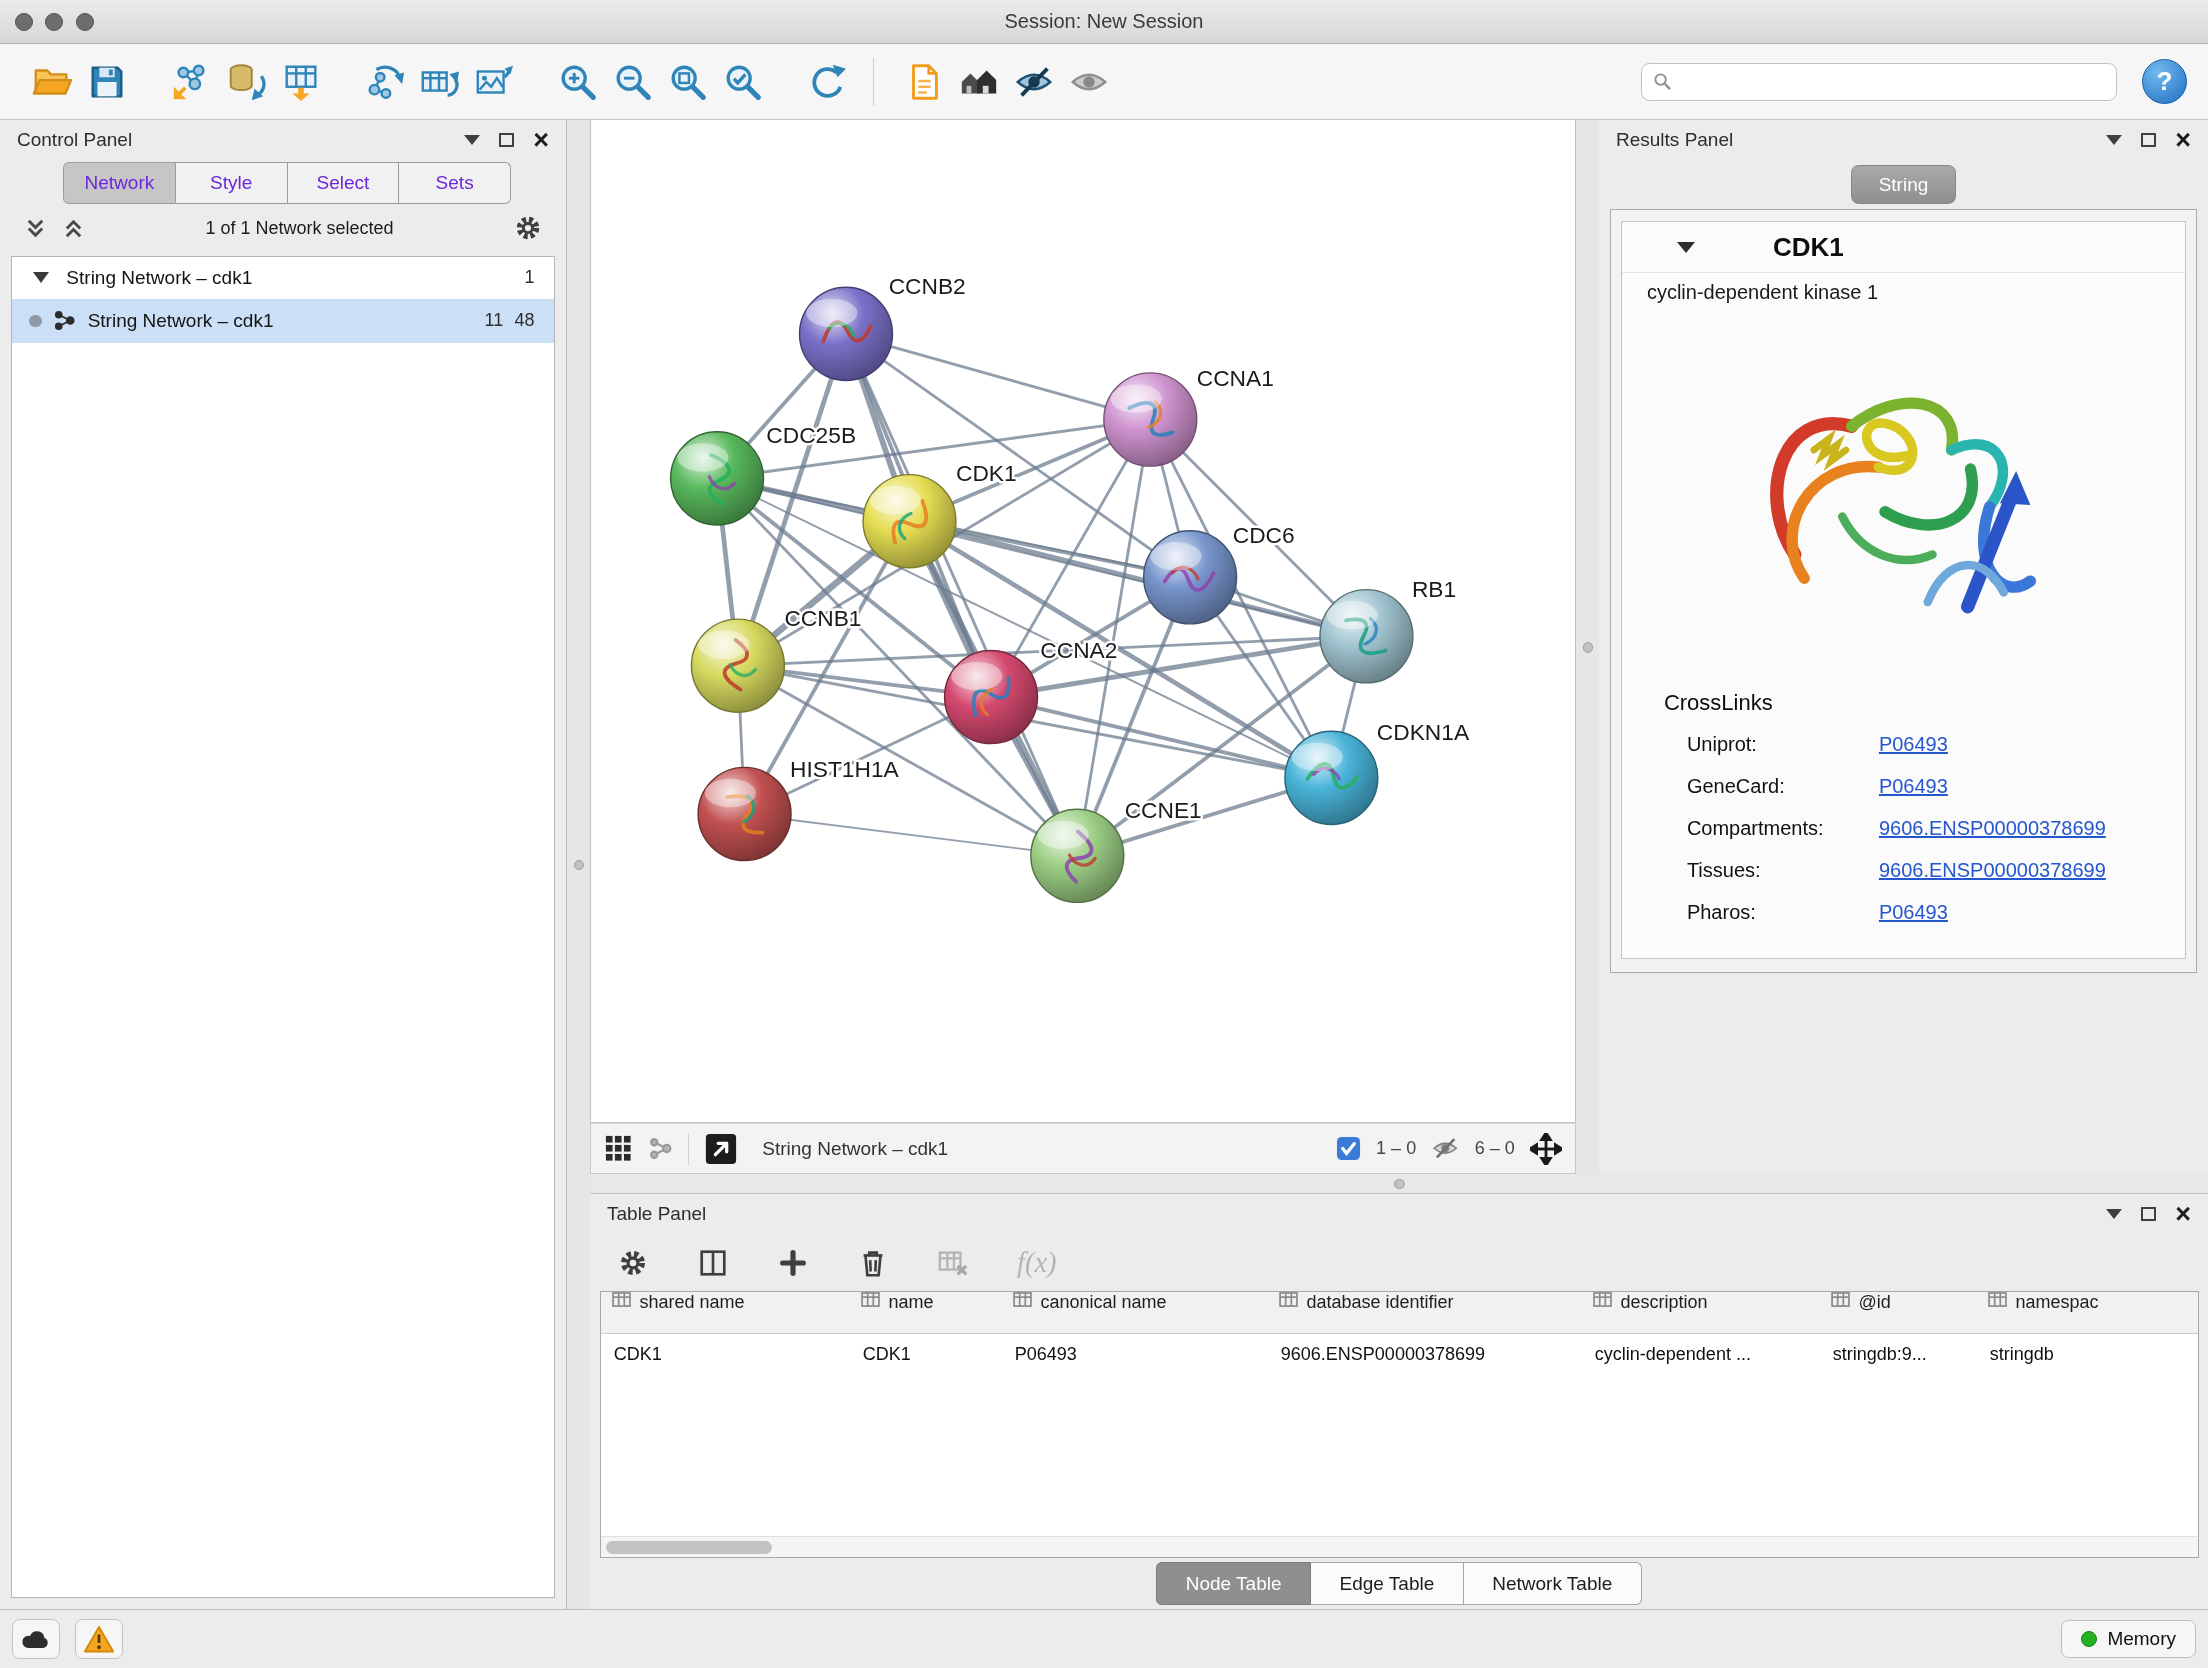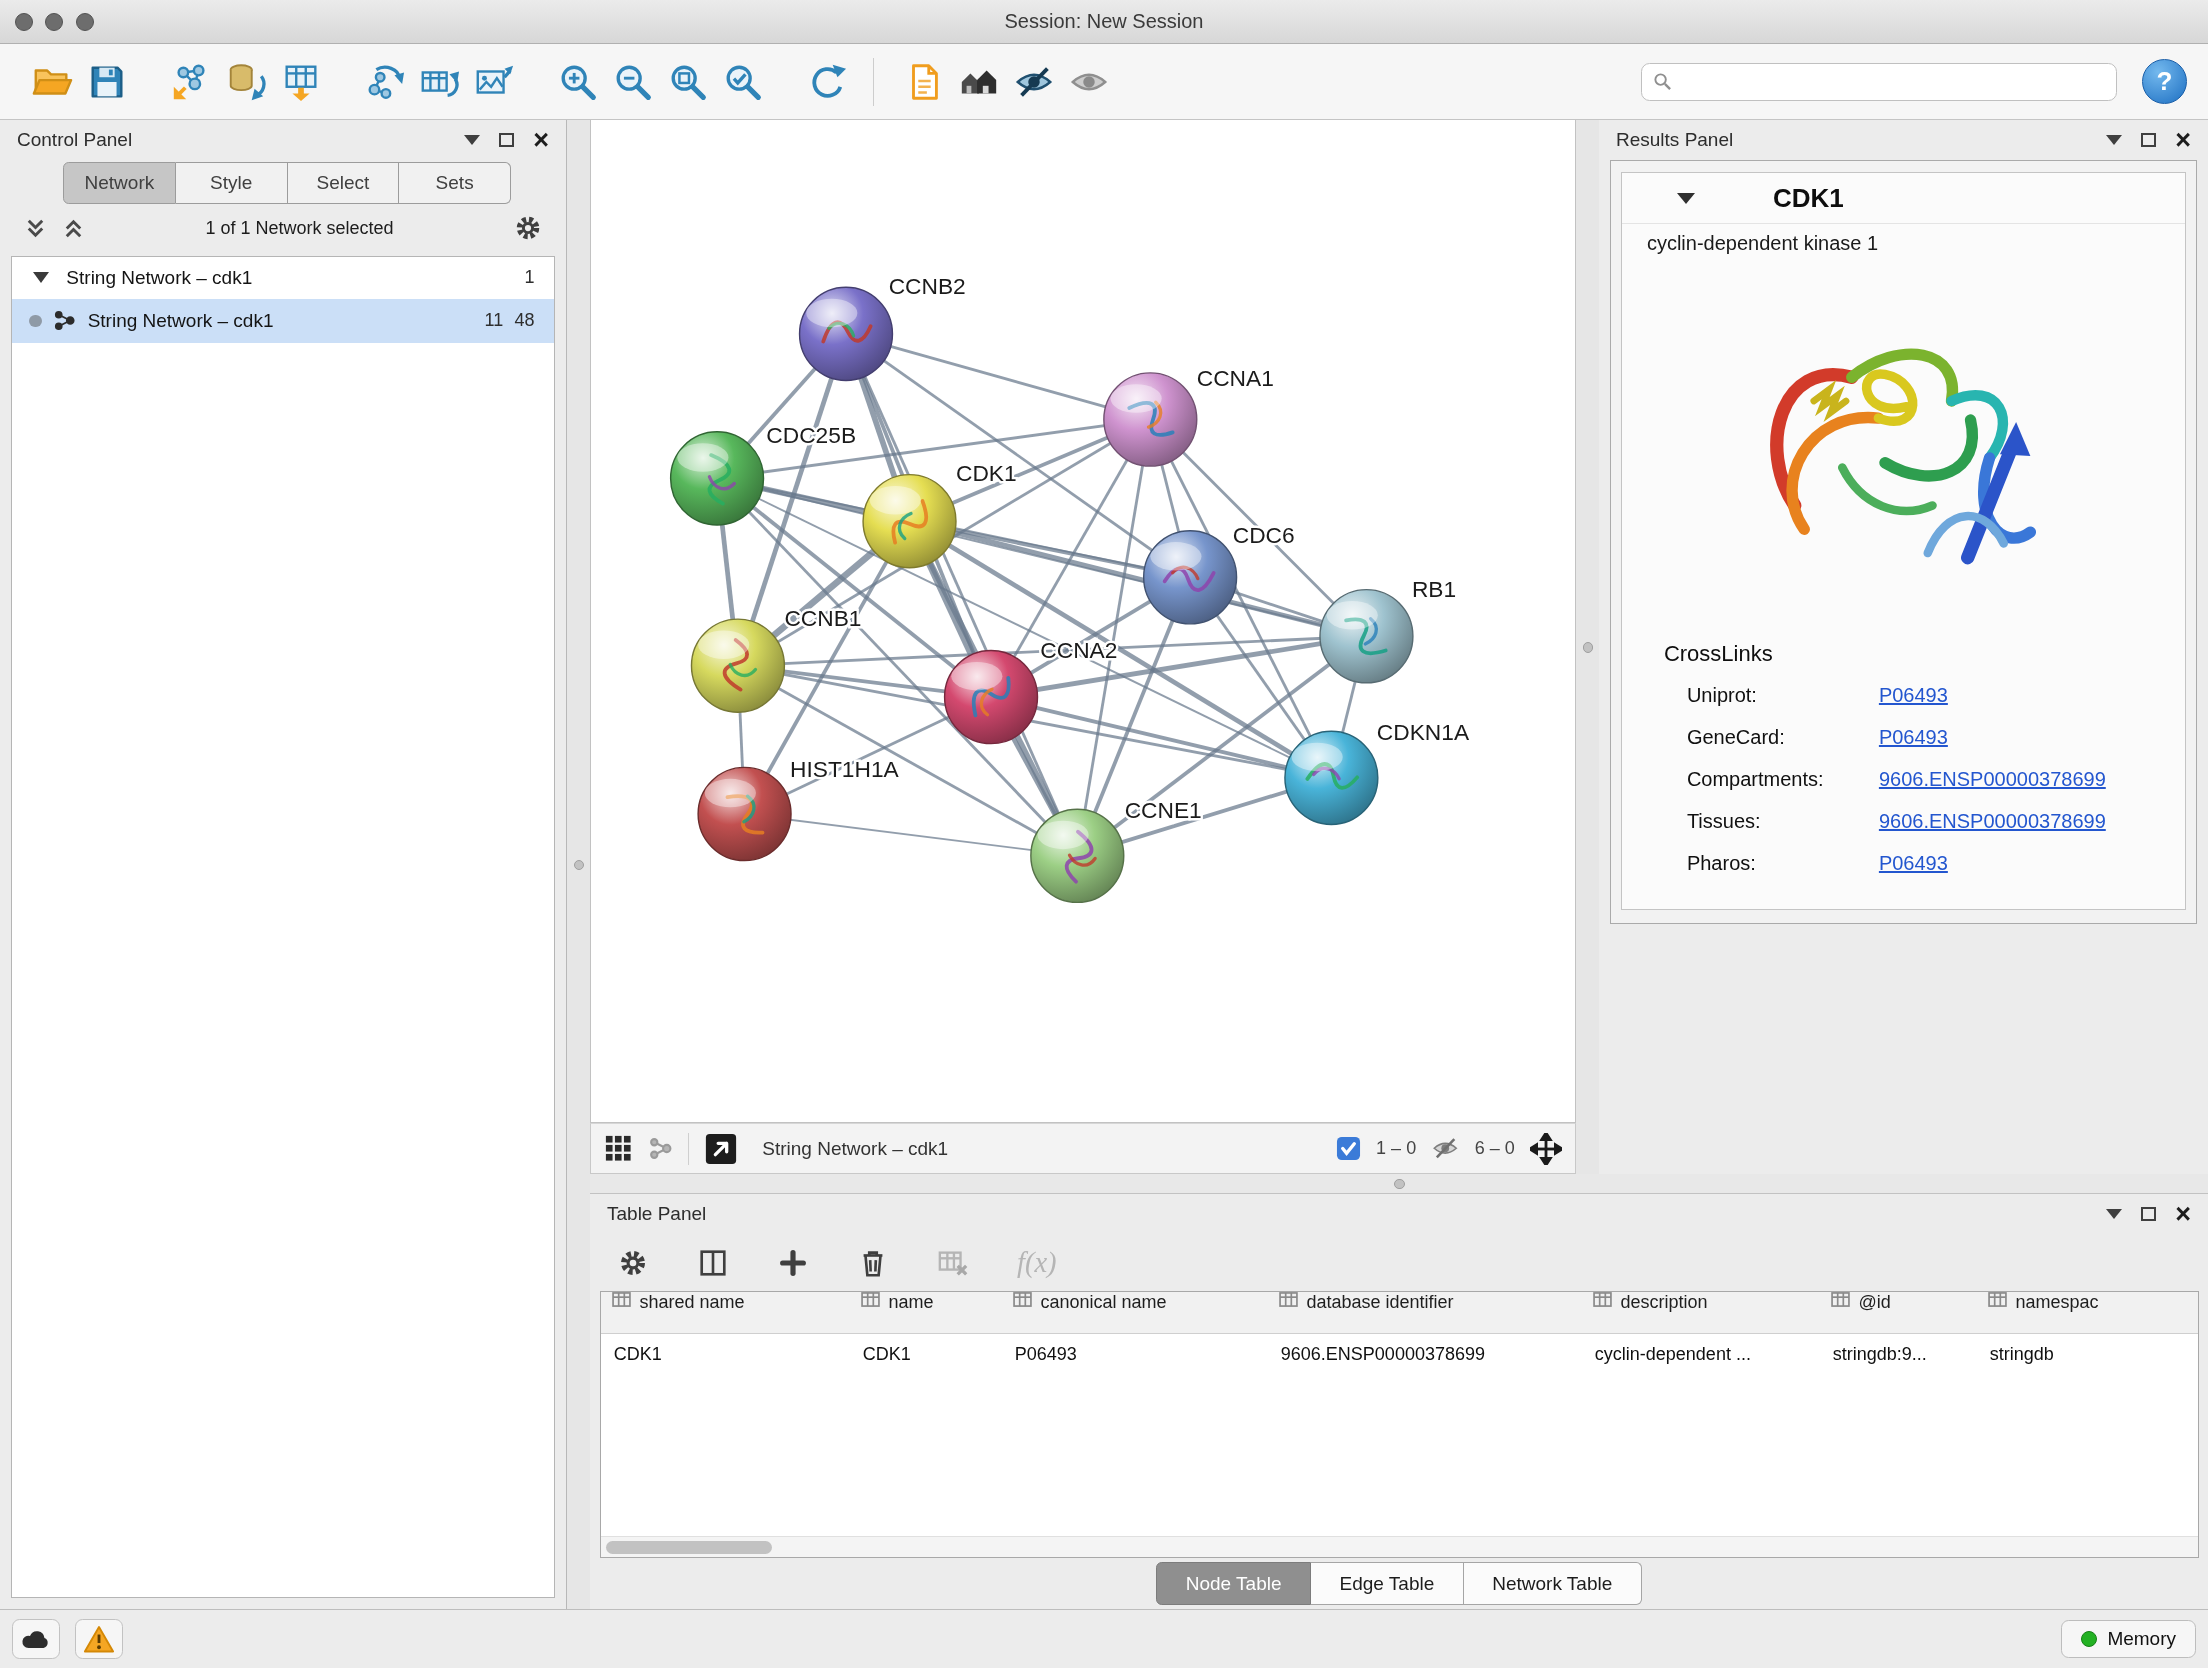--- a/index.html
+++ b/index.html
@@ -42,21 +42,21 @@
   
   .phead{height:40px;display:flex;align-items:center;padding:0 17px;font-size:19px;color:#2d2d2d}
   .phead .sp{flex:1}
   .winbtn{display:flex;align-items:center;gap:19px}
   .wb-tri{width:0;height:0;border-left:8.6px solid transparent;border-right:8.6px solid transparent;border-top:10.5px solid #3f3f3f}
   .wb-box{width:15px;height:13.3px;border:2.9px solid #3f3f3f}
   .wb-x{font-size:27px;font-weight:bold;color:#1d1d1d;line-height:19px}
 
   
   .ctabs{display:flex;padding:1.9px 55px 0 63px;height:44px}
-  .ctab{flex:1;display:flex;align-items:center;justify-content:center;font-size:19px;border:1px solid #9c9c9c;background:#f1f1f1;color:#404040}
+  .ctab{flex:1;display:flex;align-items:center;justify-content:center;font-size:19px;border:1px solid #9c9c9c;background:#f1f1f1;color:#6d28d9}
   .ctab + .ctab{border-left:none}
   .ctab:first-child{border-radius:5.7px 0 0 5.7px}
   .ctab:last-child{border-radius:0 5.7px 5.7px 0}
   .ctab.sel{background:#c6c6c6}
   .cp-sub{height:48px;display:flex;align-items:center;padding:0 23px;gap:13px}
   .cp-sub .lbl{flex:1;text-align:center;font-size:18px;color:#1c1c1c}
   .tree{flex:1;background:#fff;border:1px solid #b5b5b5;margin:3.8px 11.4px 11.4px 11.4px;overflow:hidden}
   .trow{height:44px;display:flex;align-items:center;font-size:19px;color:#141414;padding:0 19px 0 11.4px;gap:11.4px}
   .trow.root{height:42px}
   .caret-down{width:0;height:0;border-left:8.6px solid transparent;border-right:8.6px solid transparent;border-top:11.4px solid #3a3a3a;margin:0 5.7px 0 9.5px}
@@ -606,20 +606,23 @@
 
       <div class="results-panel">
         <div class="phead">
           <span>Results Panel</span>
           <span class="sp"></span>
           <span class="winbtn">
             <span class="wb-tri"></span>
             <span class="wb-box"></span>
             <span class="wb-x">×</span>
           </span>
+        </div>
+        <div class="rp-tabstrip">
+          <span class="rp-tab">String</span>
         </div>
         <div class="rp-box">
           <div class="rp-section">
             <div class="rp-sechead">
               <span class="tri"></span>
               <span class="rp-gene">CDK1</span>
             </div>
             <div class="rp-desc">cyclin-dependent kinase 1</div>
             <svg class="rp-protein" width="352" height="361" viewBox="0 0 370 380">
               <g fill="none" stroke-linecap="round">

